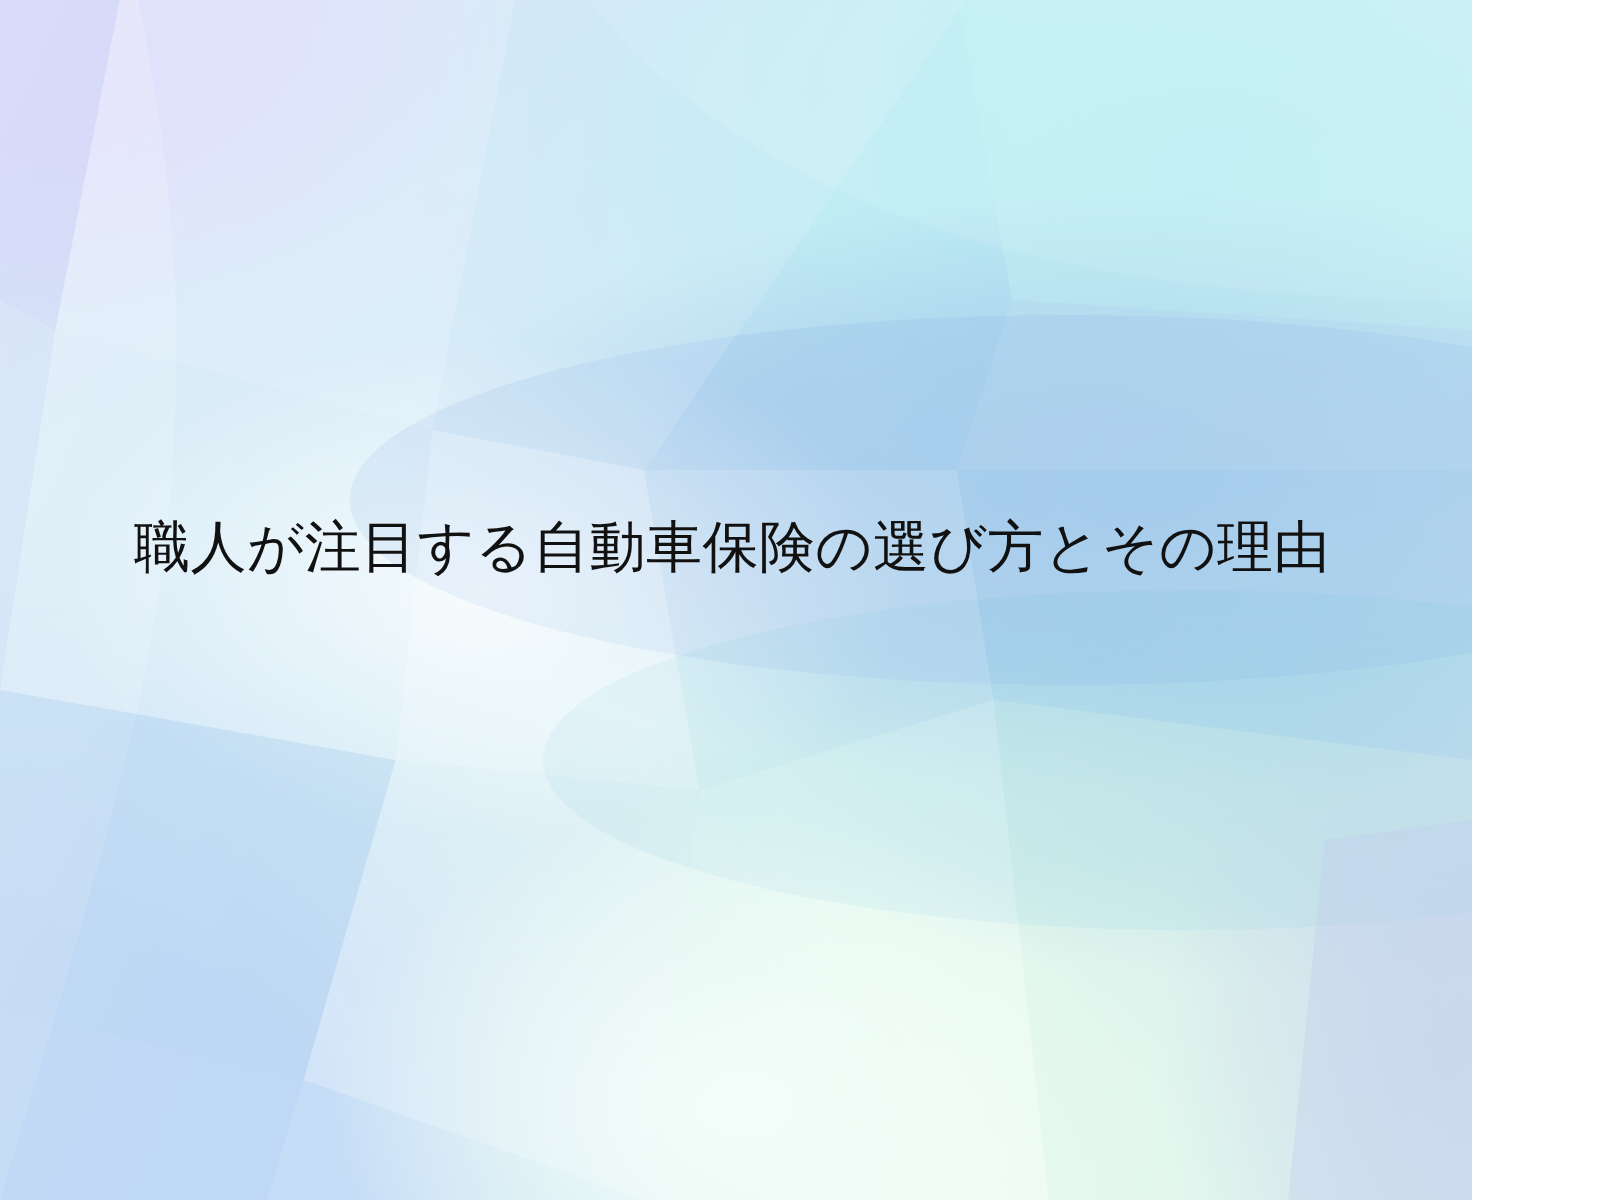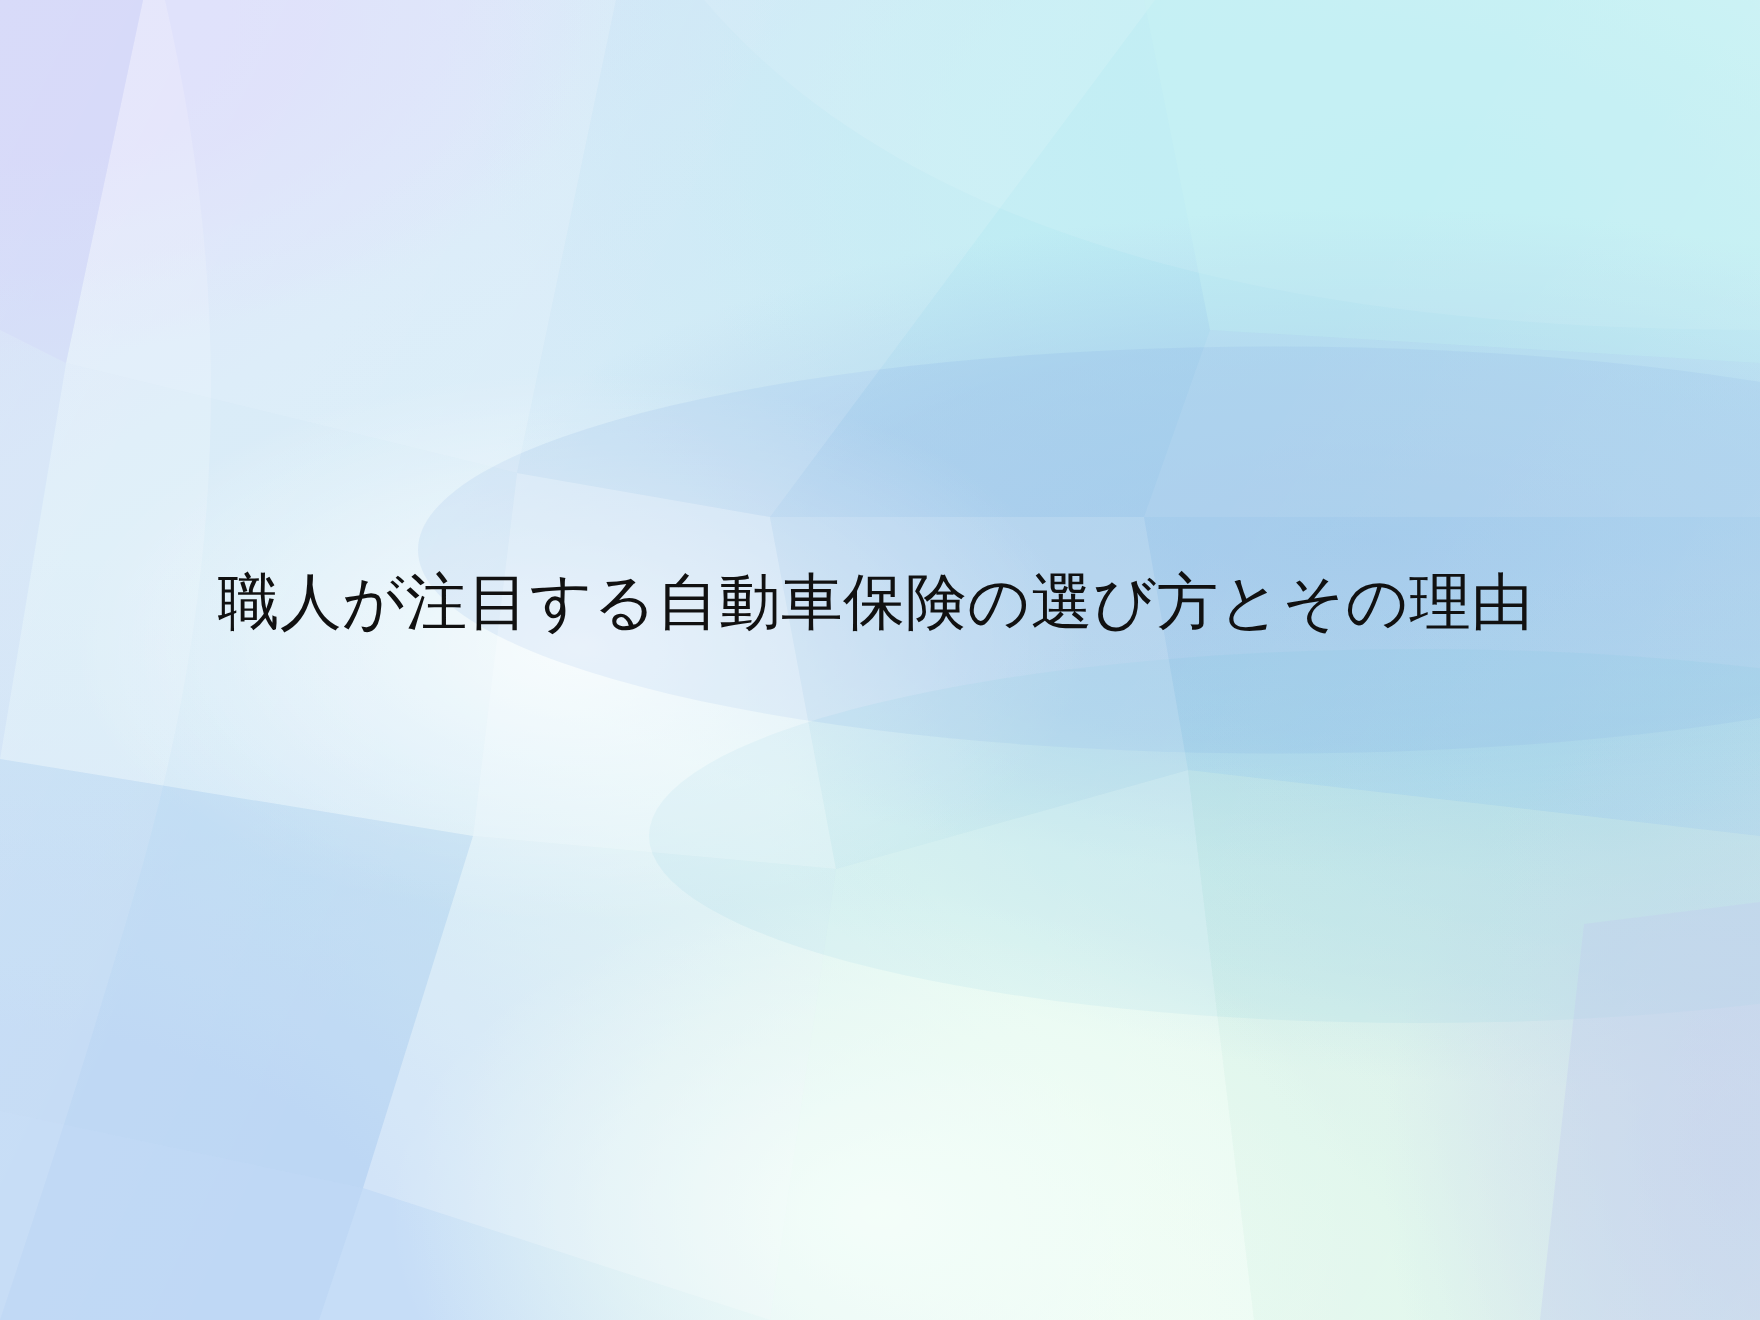--- a/index.html
+++ b/index.html
@@ -6,24 +6,24 @@
     margin: 0;
     padding: 0;
     background: #ffffff;
   }
   body {
     font-family: "Liberation Sans", "DejaVu Sans", sans-serif;
   }
 
   #slide {
     position: relative;
-    width: 1600px;
+    width: 1472px;
     height: 1200px;
     overflow: hidden;
-    background: #d946ef;
+    background: #fca5a5;
     text-align: center;
   }
 
   
   .bg-layer {
     position: absolute;
     inset: 0;
     pointer-events: none;
   }
 

